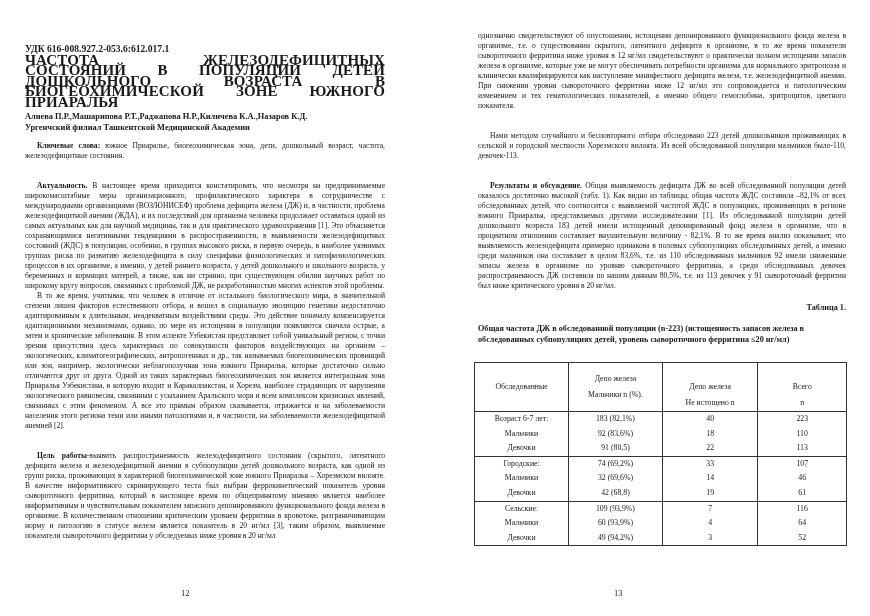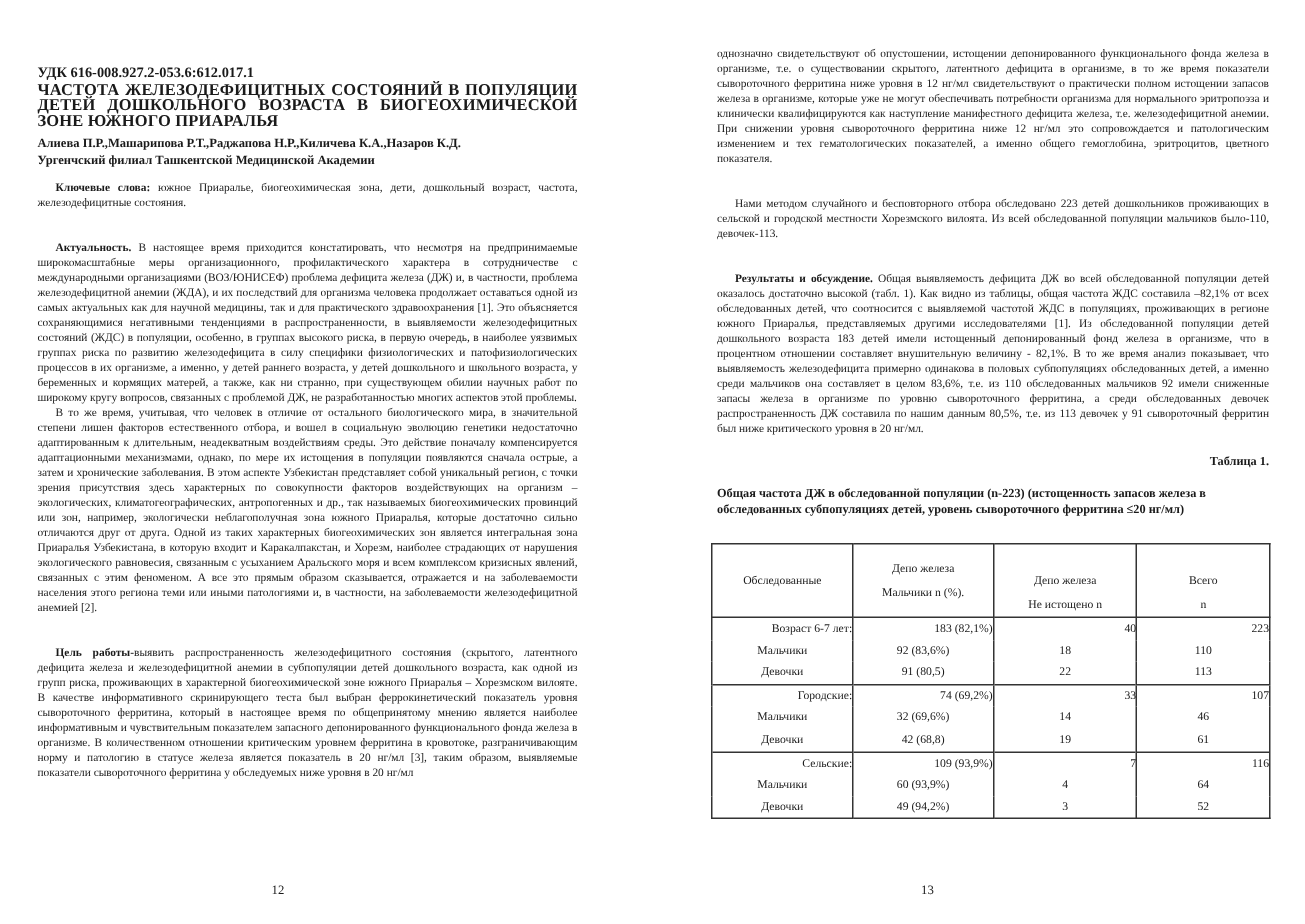--- a/index.html
+++ b/index.html
@@ -6,37 +6,37 @@
   body{width:870px;height:616px;background:#ffffff;position:relative;overflow:hidden;
        font-family:"Liberation Serif","DejaVu Serif",serif;color:#1a1a1a;}
   .page{position:absolute;top:0;height:616px;}
   #page-left{left:0;width:440px;}
   #page-right{left:440px;width:430px;}
   .col{position:absolute;}
   #left-col{left:25px;top:44px;width:360px;}
   #right-col{left:38px;top:31px;width:368px;}
   p{margin:0;}
   .udk{font-weight:bold;font-size:9.6px;line-height:10.5px;}
-  .title{font-weight:bold;font-size:11px;line-height:10.6px;text-align:justify;text-align-last:left;letter-spacing:0.1px;}
+  .title{font-weight:bold;font-size:15px;line-height:10.6px;text-align:justify;text-align-last:left;letter-spacing:0.1px;}
   .authors{font-weight:bold;font-size:8.4px;line-height:10.5px;text-align:left;margin-top:5px;}
   .body{font-size:7.6px;line-height:10.0px;text-align:justify;}
   .indent{text-indent:12px;}
   .gap{margin-top:20px;}
   .gap2{margin-top:8px;}
   b.lead{font-weight:bold;}
   .page-num{position:absolute;font-size:8.5px;bottom:18px;}
   #page-num-left{left:181px;}
   #page-num-right{left:174px;}
   .table-caption-no{font-weight:bold;font-size:8.2px;text-align:right;margin-top:12px;}
   .table-title{font-weight:bold;font-size:8.2px;line-height:10.5px;margin-top:12px;}
   table{border-collapse:collapse;position:absolute;left:34px;top:362px;width:373px;font-size:7.8px;}
   th,td{border-left:1.2px solid #333;border-right:1.2px solid #333;text-align:center;font-weight:normal;padding:0;}
   thead th{border-top:1.5px solid #333;border-bottom:1.2px solid #333;height:46px;vertical-align:middle;line-height:16px;}
   tbody td{height:14.6px;line-height:14.6px;}
-  tr.grp-start td{border-top:1.2px solid #333;text-align:right;}
+  tr.grp-start td{border-top:1.2px solid #333;}
   tbody tr:last-child td{border-bottom:1.5px solid #333;}
   .c1{width:94px;}.c2{width:94px;}.c3{width:96px;}.c4{width:89px;}
 </style>
 </head>
 <body>
 
 <div class="page" id="page-left">
   <div class="col" id="left-col">
     <p class="udk">УДК 616-008.927.2-053.6:612.017.1</p>
     <p class="title">ЧАСТОТА ЖЕЛЕЗОДЕФИЦИТНЫХ СОСТОЯНИЙ В ПОПУЛЯЦИИ ДЕТЕЙ ДОШКОЛЬНОГО ВОЗРАСТА В БИОГЕОХИМИЧЕСКОЙ ЗОНЕ ЮЖНОГО ПРИАРАЛЬЯ</p>

